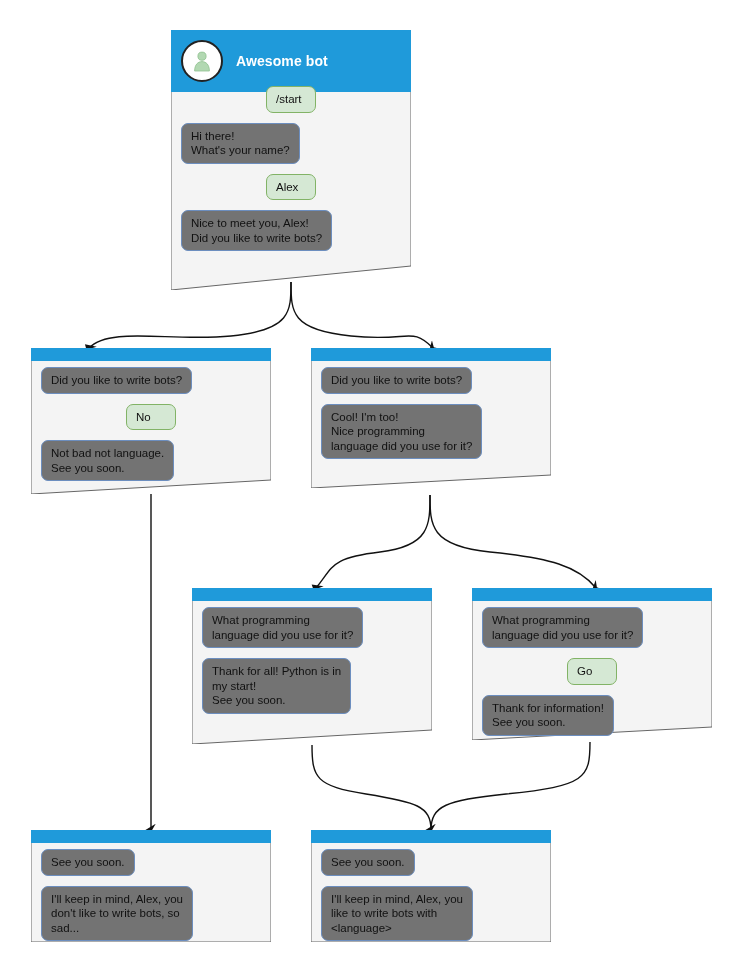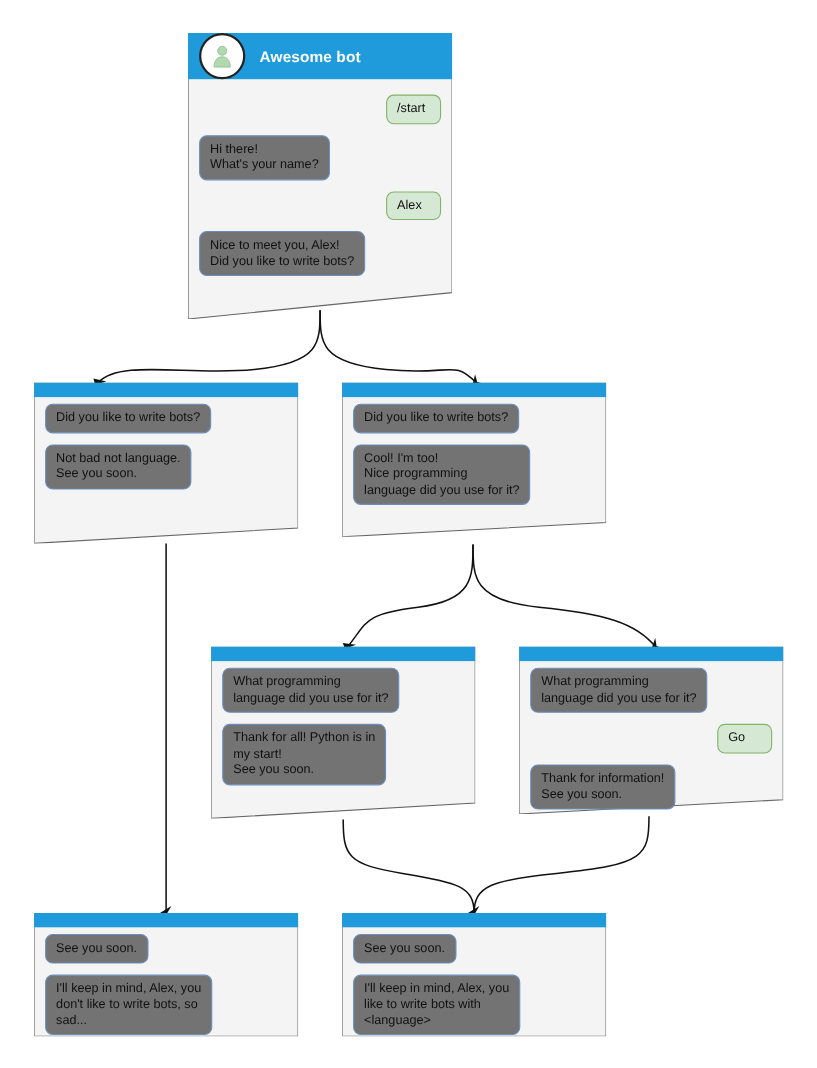--- a/index.html
+++ b/index.html
@@ -48,21 +48,21 @@
     left: 0; top: 0;
     width: 100%;
     height: 100%;
   }
 
   .card-header {
     position: absolute;
     left: 0;
     top: 0;
     right: 0;
-    height: 42px;
+    height: 62px;
     background: #1f9ada;
     display: flex;
     align-items: center;
     padding-left: 10px;
     box-sizing: border-box;
   }
   .card-header.slim {
     height: 13px;
     padding: 0;
   }
@@ -98,21 +98,21 @@
     padding: 10px 10px 0 10px;
     box-sizing: border-box;
   }
   .messages.slim-top { top: 13px; padding-top: 6px; }
 
   .bubble-row {
     display: flex;
     margin-bottom: 10px;
   }
   .bubble-row.bot { justify-content: flex-start; }
-  .bubble-row.user { justify-content: flex-end; }
+  .bubble-row.user { justify-content: center; }
 
   .bubble {
     border-radius: 7px;
     padding: 5px 9px;
     font-size: 11.5px;
     line-height: 14.5px;
     color: #111111;
     white-space: pre-line;
     box-sizing: border-box;
   }
@@ -187,20 +187,23 @@
   <div class="chat-card" style="left:31px; top:348px; width:240px; height:146px;">
     <svg class="card-shape" viewBox="0 0 240 146" preserveAspectRatio="none">
       <polygon points="0,0 240,0 240,132 0,146" fill="#f4f4f4" stroke="#666666" stroke-width="1"></polygon>
     </svg>
     <div class="card-inner">
       <div class="card-header slim"></div>
       <div class="messages slim-top">
         <div class="bubble-row bot">
           <div class="bubble bot">Did you like to write bots?</div>
         </div>
+        <div class="bubble-row user">
+          <div class="bubble user">No</div>
+        </div>
         <div class="bubble-row bot">
           <div class="bubble bot">Not bad not language.
 See you soon.</div>
         </div>
       </div>
     </div>
   </div>
 
   <div class="chat-card" style="left:311px; top:348px; width:240px; height:140px;">
     <svg class="card-shape" viewBox="0 0 240 140" preserveAspectRatio="none">

